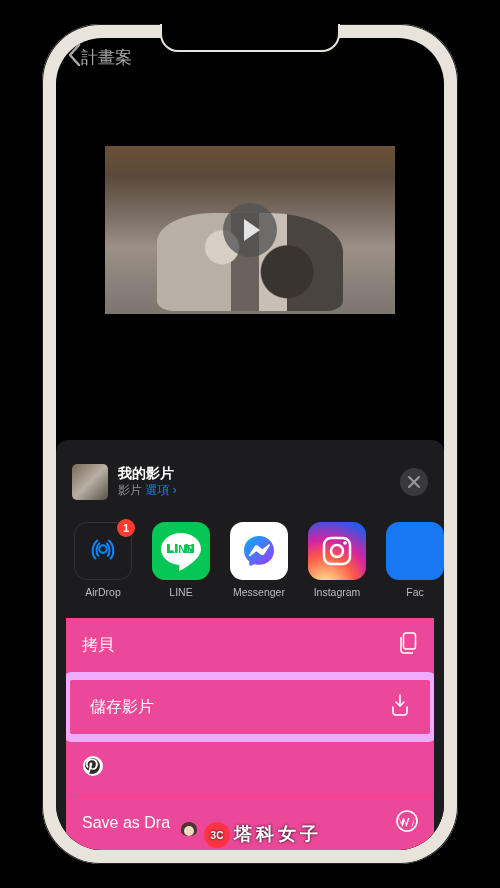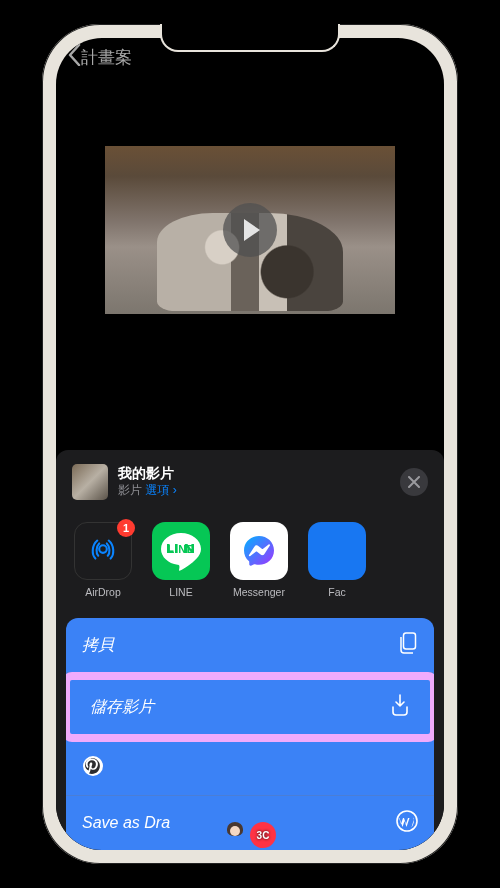--- a/index.html
+++ b/index.html
@@ -113,21 +113,21 @@
     margin-left: 4px;
   }
   .share-sheet {
     position: absolute;
     bottom: 0;
     left: 0;
     right: 0;
     background: #1c1c1e;
     border-top-left-radius: 12px;
     border-top-right-radius: 12px;
-    padding-top: 14px;
+    padding-top: 24px;
   }
   .ss-header {
     display: flex;
     align-items: center;
     padding: 0 16px 14px;
     gap: 10px;
   }
   .ss-thumb {
     width: 36px;
     height: 36px;
@@ -186,25 +186,24 @@
   .ic-airdrop { background: #1c1c1e; border: 1px solid #333; }
   .ic-airdrop svg { width: 38px; height: 38px; }
   .ic-line { background: #06c755; color: #fff; font-weight: 800; font-size: 16px; letter-spacing:.5px;}
   .ic-msgr { background: #fff; }
   .ic-msgr svg { width: 40px; height: 40px; }
   .ic-ig { background: radial-gradient(circle at 30% 110%, #fdf497 0%, #fd5949 40%, #d6249f 60%, #285AEB 90%); }
   .ic-ig svg { width: 36px; height: 36px; }
   .ic-fb { background: #1877f2; }
 
   .action-list {
-    background: #3b82f6;
+    background: #ec4899;
     margin: 0 10px;
-    border-radius: 12px;
+    border-radius: 0;
     overflow: hidden;
-    font-style: italic;
   }
   .action-row {
     display: flex;
     align-items: center;
     justify-content: space-between;
     padding: 14px 16px;
     color: #fff;
     font-size: 16px;
     border-bottom: 0.5px solid rgba(120,120,128,.28);
     position: relative;
@@ -350,20 +349,30 @@
                     <stop offset="1" stop-color="#A033FF"></stop>
                   </linearGradient>
                 </defs>
                 <path fill="url(#mg)" d="M20 5C11.7 5 5 11.2 5 19.4c0 4.3 1.8 8 4.8 10.6.3.2.4.5.4.8l.1 2.8c0 .9.9 1.4 1.7 1.1l3.1-1.4c.3-.1.6-.1.9-.1 1.3.4 2.7.6 4 .6 8.3 0 15-6.2 15-14.4S28.3 5 20 5z"></path>
                 <path fill="#fff" d="M10 24l5.5-8.5c.8-1.3 2.6-1.6 3.8-.6l3.5 2.8c.4.3.9.3 1.3 0l5.5-4.2c.8-.6 1.8.3 1.3 1.1L25.4 23c-.8 1.3-2.6 1.6-3.8.6l-3.5-2.8c-.4-.3-.9-.3-1.3 0l-5.5 4.2c-.8.6-1.8-.3-1.3-1z"></path>
               </svg>
           </div>
           <div class="app-label">Messenger</div>
         </div>
         <div class="app-item">
+          <div class="app-icon ic-ig">
+            <svg viewBox="0 0 36 36">
+                <rect x="5" y="5" width="26" height="26" rx="7" fill="none" stroke="#fff" stroke-width="2.5"></rect>
+                <circle cx="18" cy="18" r="6" fill="none" stroke="#fff" stroke-width="2.5"></circle>
+                <circle cx="26" cy="10" r="1.8" fill="#fff"></circle>
+              </svg>
+          </div>
+          <div class="app-label">Instagram</div>
+        </div>
+        <div class="app-item">
           <div class="app-icon ic-fb"></div>
           <div class="app-label">Fac</div>
         </div>
       </div>
 
       <div class="action-list">
         <div class="action-row">
           <span>拷貝</span>
           <span class="action-icon">
             <svg width="20" height="22" viewBox="0 0 20 22">
@@ -397,16 +406,17 @@
                 <path fill="#fff" d="M3.5 8 l3 9 l2-6 l2 6 l3-9 h-1.5 l-2 6 l-2-6 h-1 l-2 6 l-2-6 z M17 7.5 c.5.9.9 2 .9 3.5 0 2-1 4.5-2.5 6.5 l2.5-8 c.2-.7.1-1.5-.9-2 z"></path>
               </svg>
           </span>
         </div>
       </div>
     </div>
 
     <div class="watermark">
       <div class="wm-girl"></div>
       <div class="wm-badge">3C</div>
+      <span>塔科女子</span>
     </div>
 
   </div>
 </div>
 
 </body></html>

